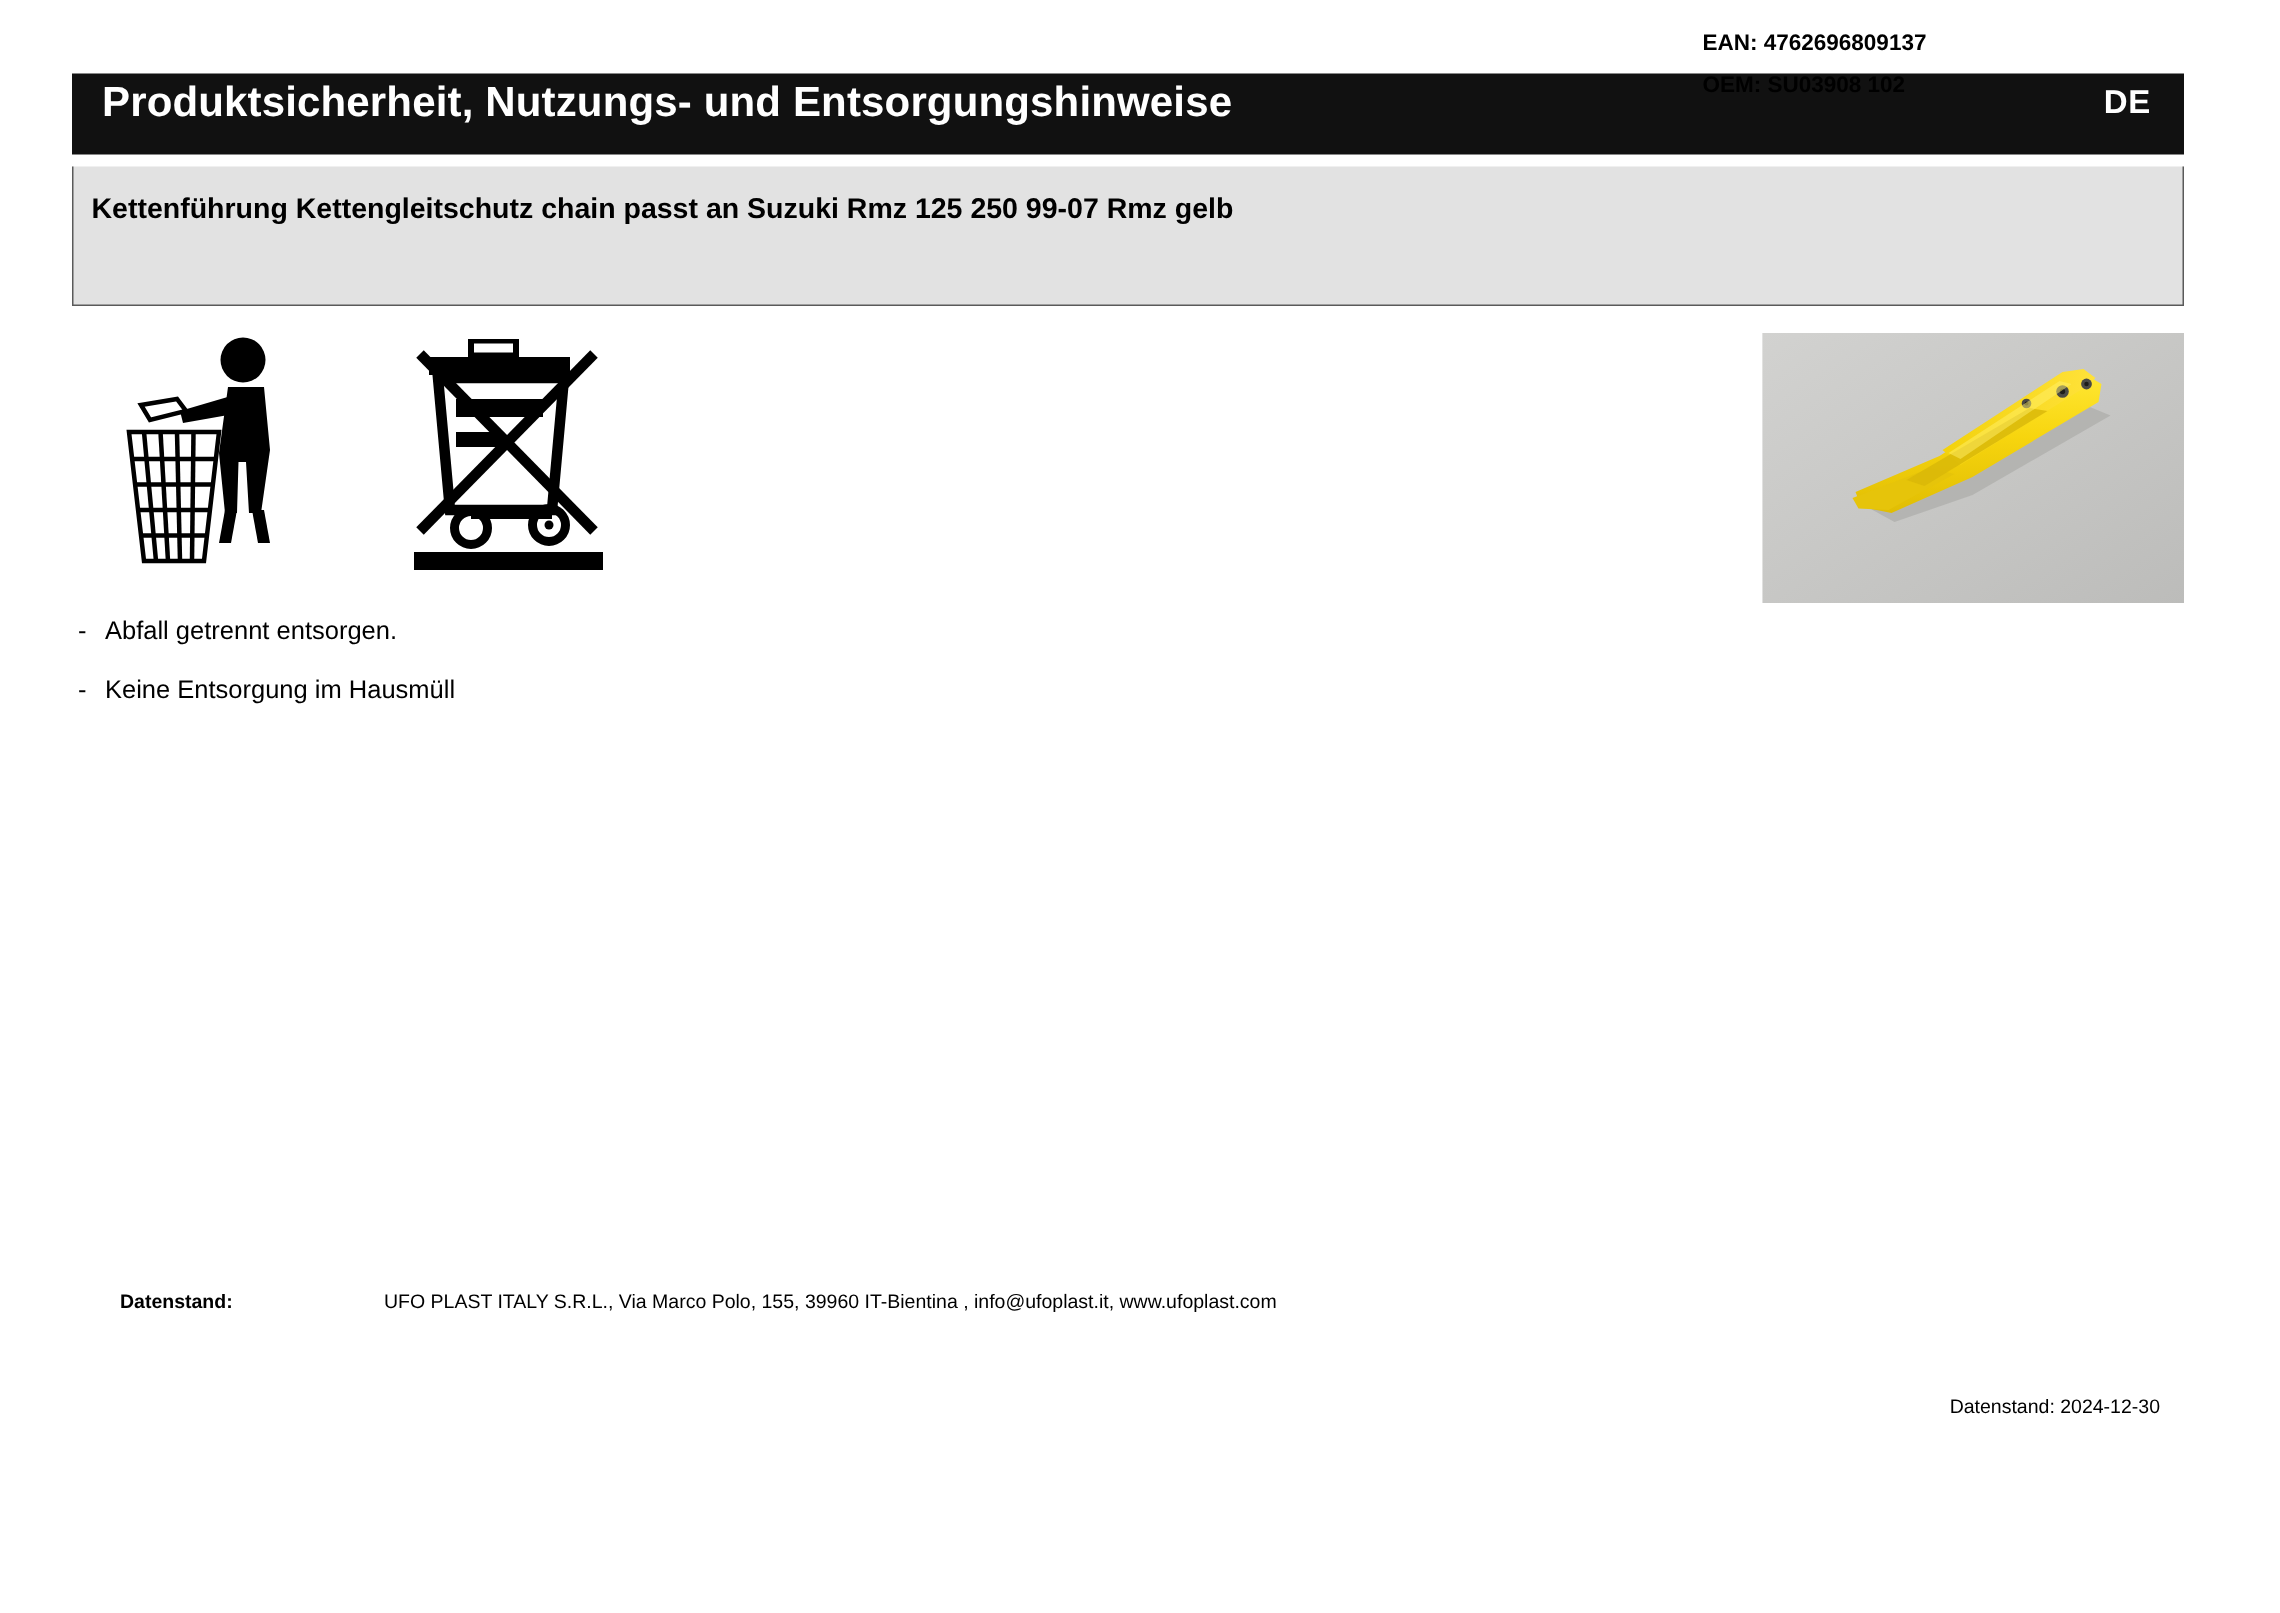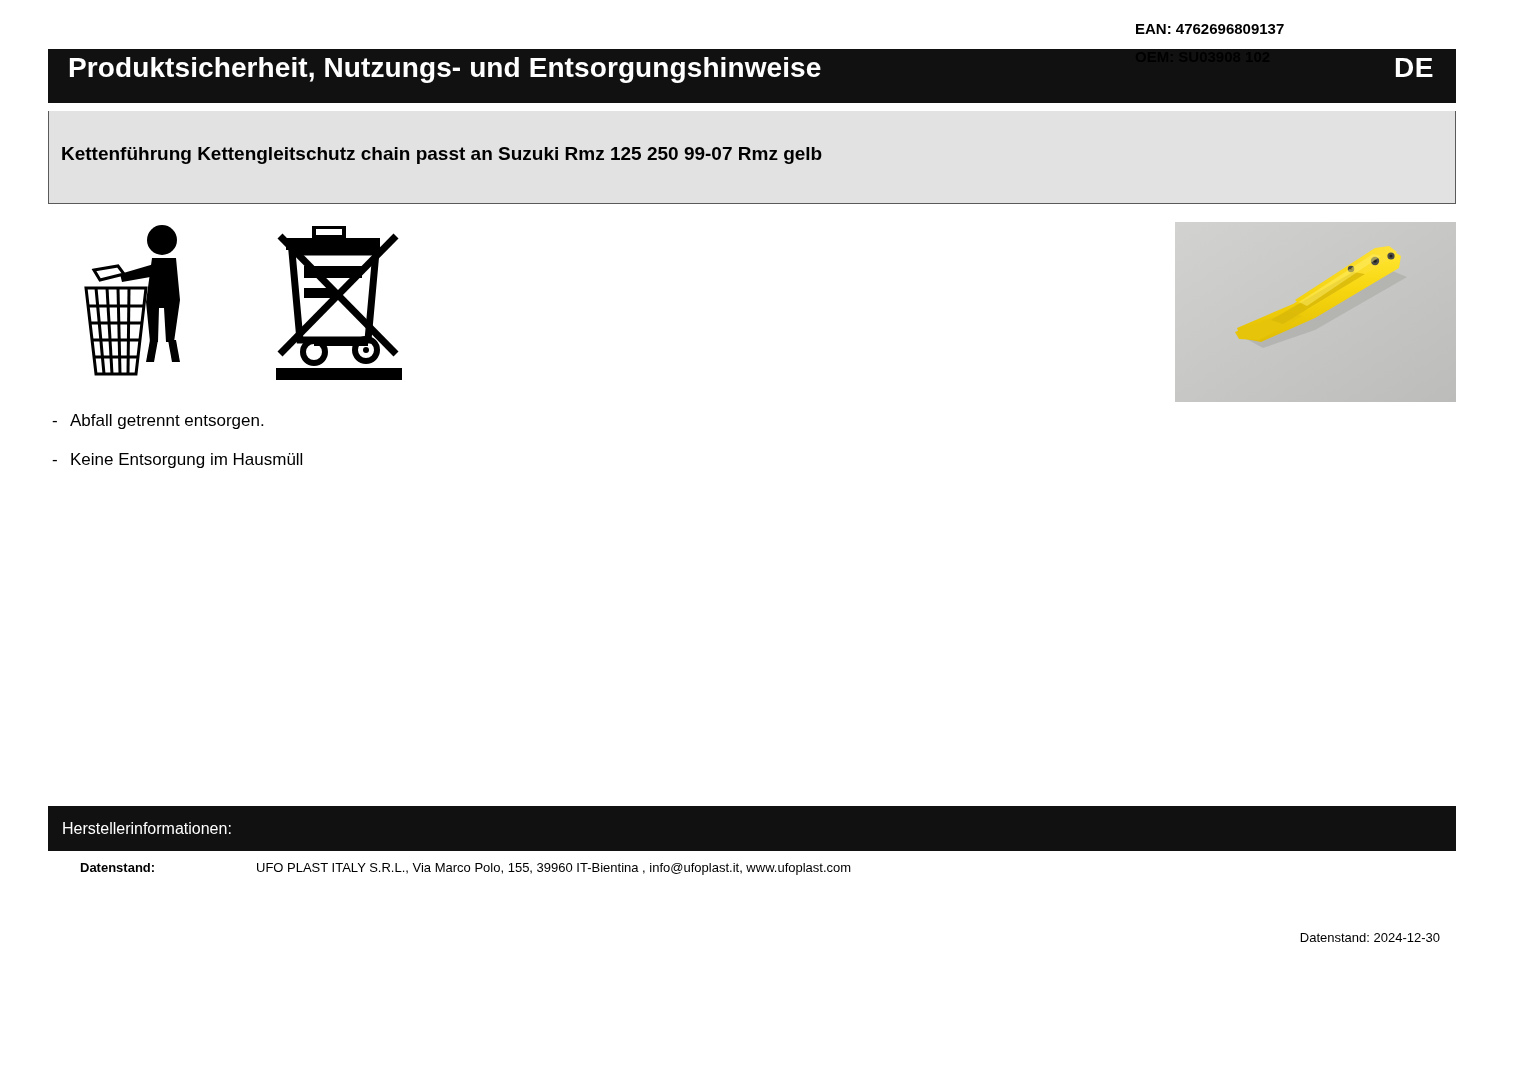--- a/index.html
+++ b/index.html
@@ -39,41 +39,41 @@
   }
   .header-title {
     color: #ffffff;
     font-size: 28px;
     font-weight: bold;
     letter-spacing: 0.1px;
     white-space: nowrap;
   }
   .header-lang {
     color: #ffffff;
-    font-size: 28px;
+    font-size: 22px;
     font-weight: bold;
     letter-spacing: 0.5px;
   }
 
   
   .product-bar {
     position: absolute;
     left: 48px;
     top: 111px;
     width: 1408px;
     height: 93px;
     background: #e2e2e2;
     border: 1px solid #5a5a5a;
     border-top: none;
     box-sizing: border-box;
     display: flex;
     align-items: flex-start;
   }
   .product-name {
-    padding: 28px 0 0 12px;
+    padding: 14px 0 0 12px;
     font-size: 19px;
     font-weight: bold;
     line-height: 1.55;
     max-width: 1010px;
   }
   .product-codes {
     position: absolute;
     left: 1135px;
     top: 15px;
     font-size: 15px;
@@ -293,23 +293,20 @@
     <div class="note-line">
       <span class="note-dash">-</span>
       <span>Abfall getrennt entsorgen.</span>
     </div>
     <div class="note-line">
       <span class="note-dash">-</span>
       <span>Keine Entsorgung im Hausmüll</span>
     </div>
   </div>
 
-  <div class="manu-bar">
-    <div class="manu-bar-label">Herstellerinformationen:</div>
-  </div>
 
   <div class="manu-row">
     <span class="manu-key">Datenstand:</span>
     <span class="manu-val">UFO PLAST ITALY S.R.L., Via Marco Polo, 155, 39960 IT-Bientina , info@ufoplast.it, www.ufoplast.com</span>
   </div>
 
   <div class="datestamp">Datenstand: 2024-12-30</div>
 
 </div>
 

